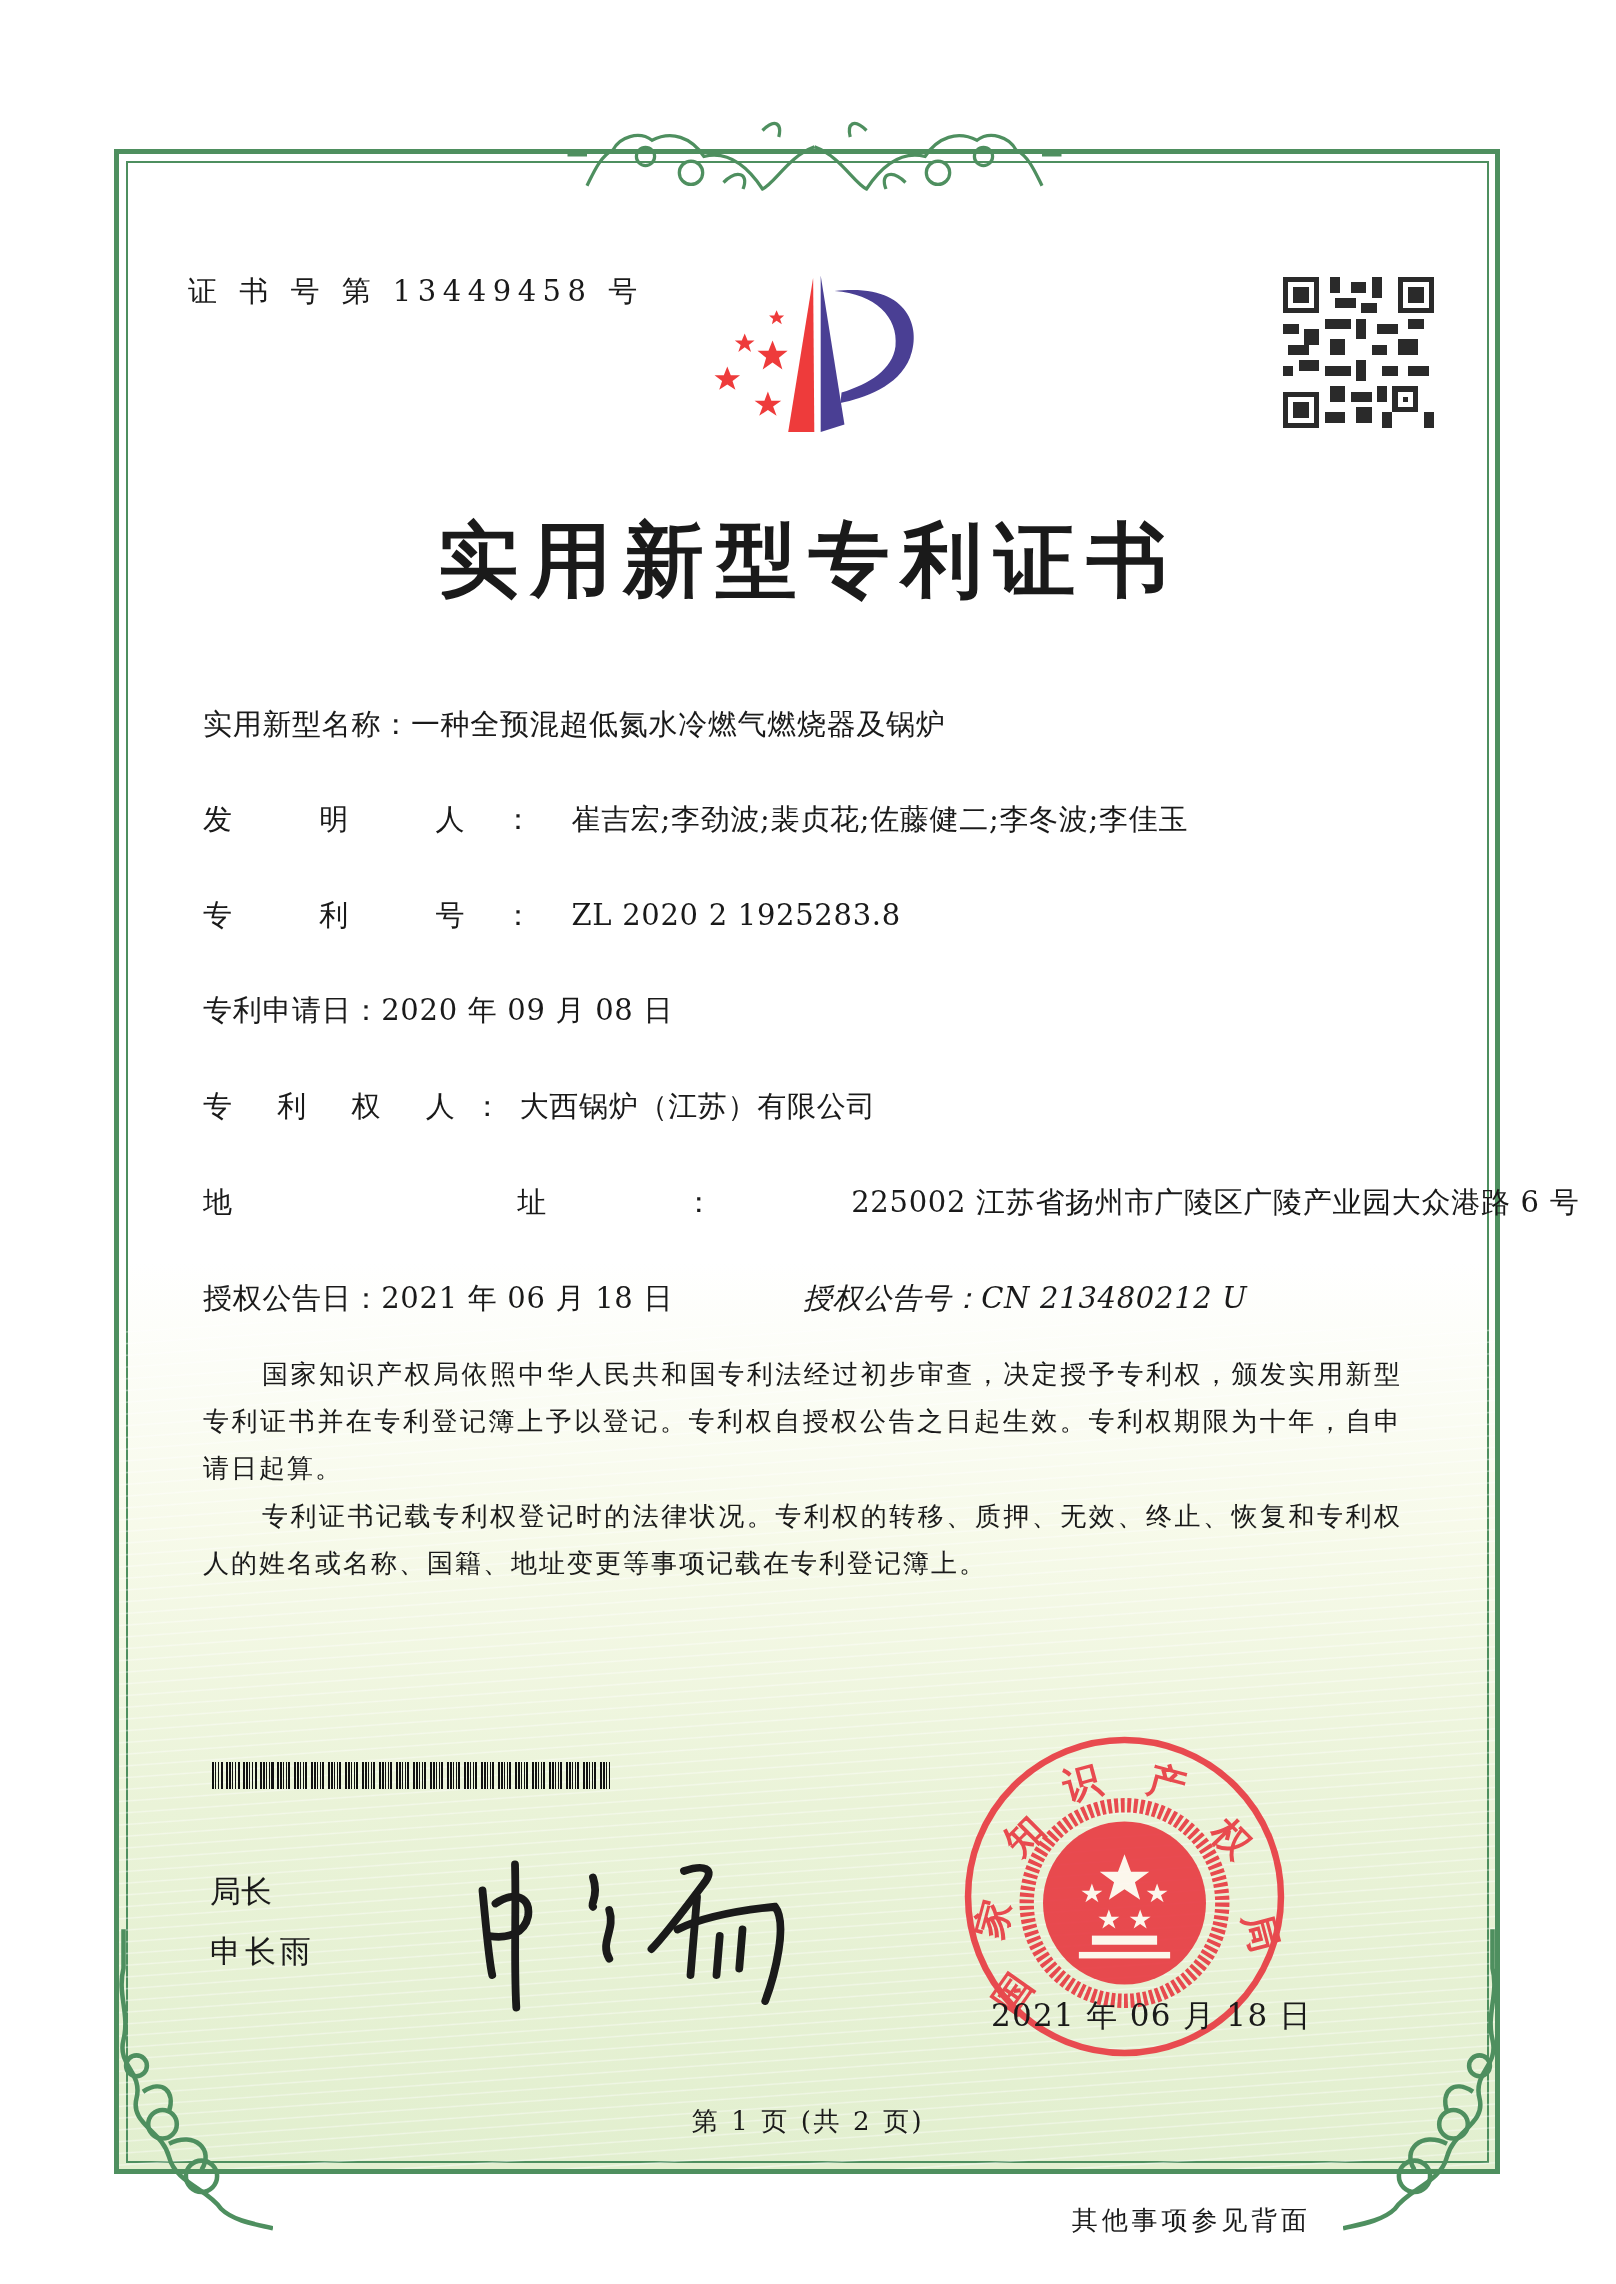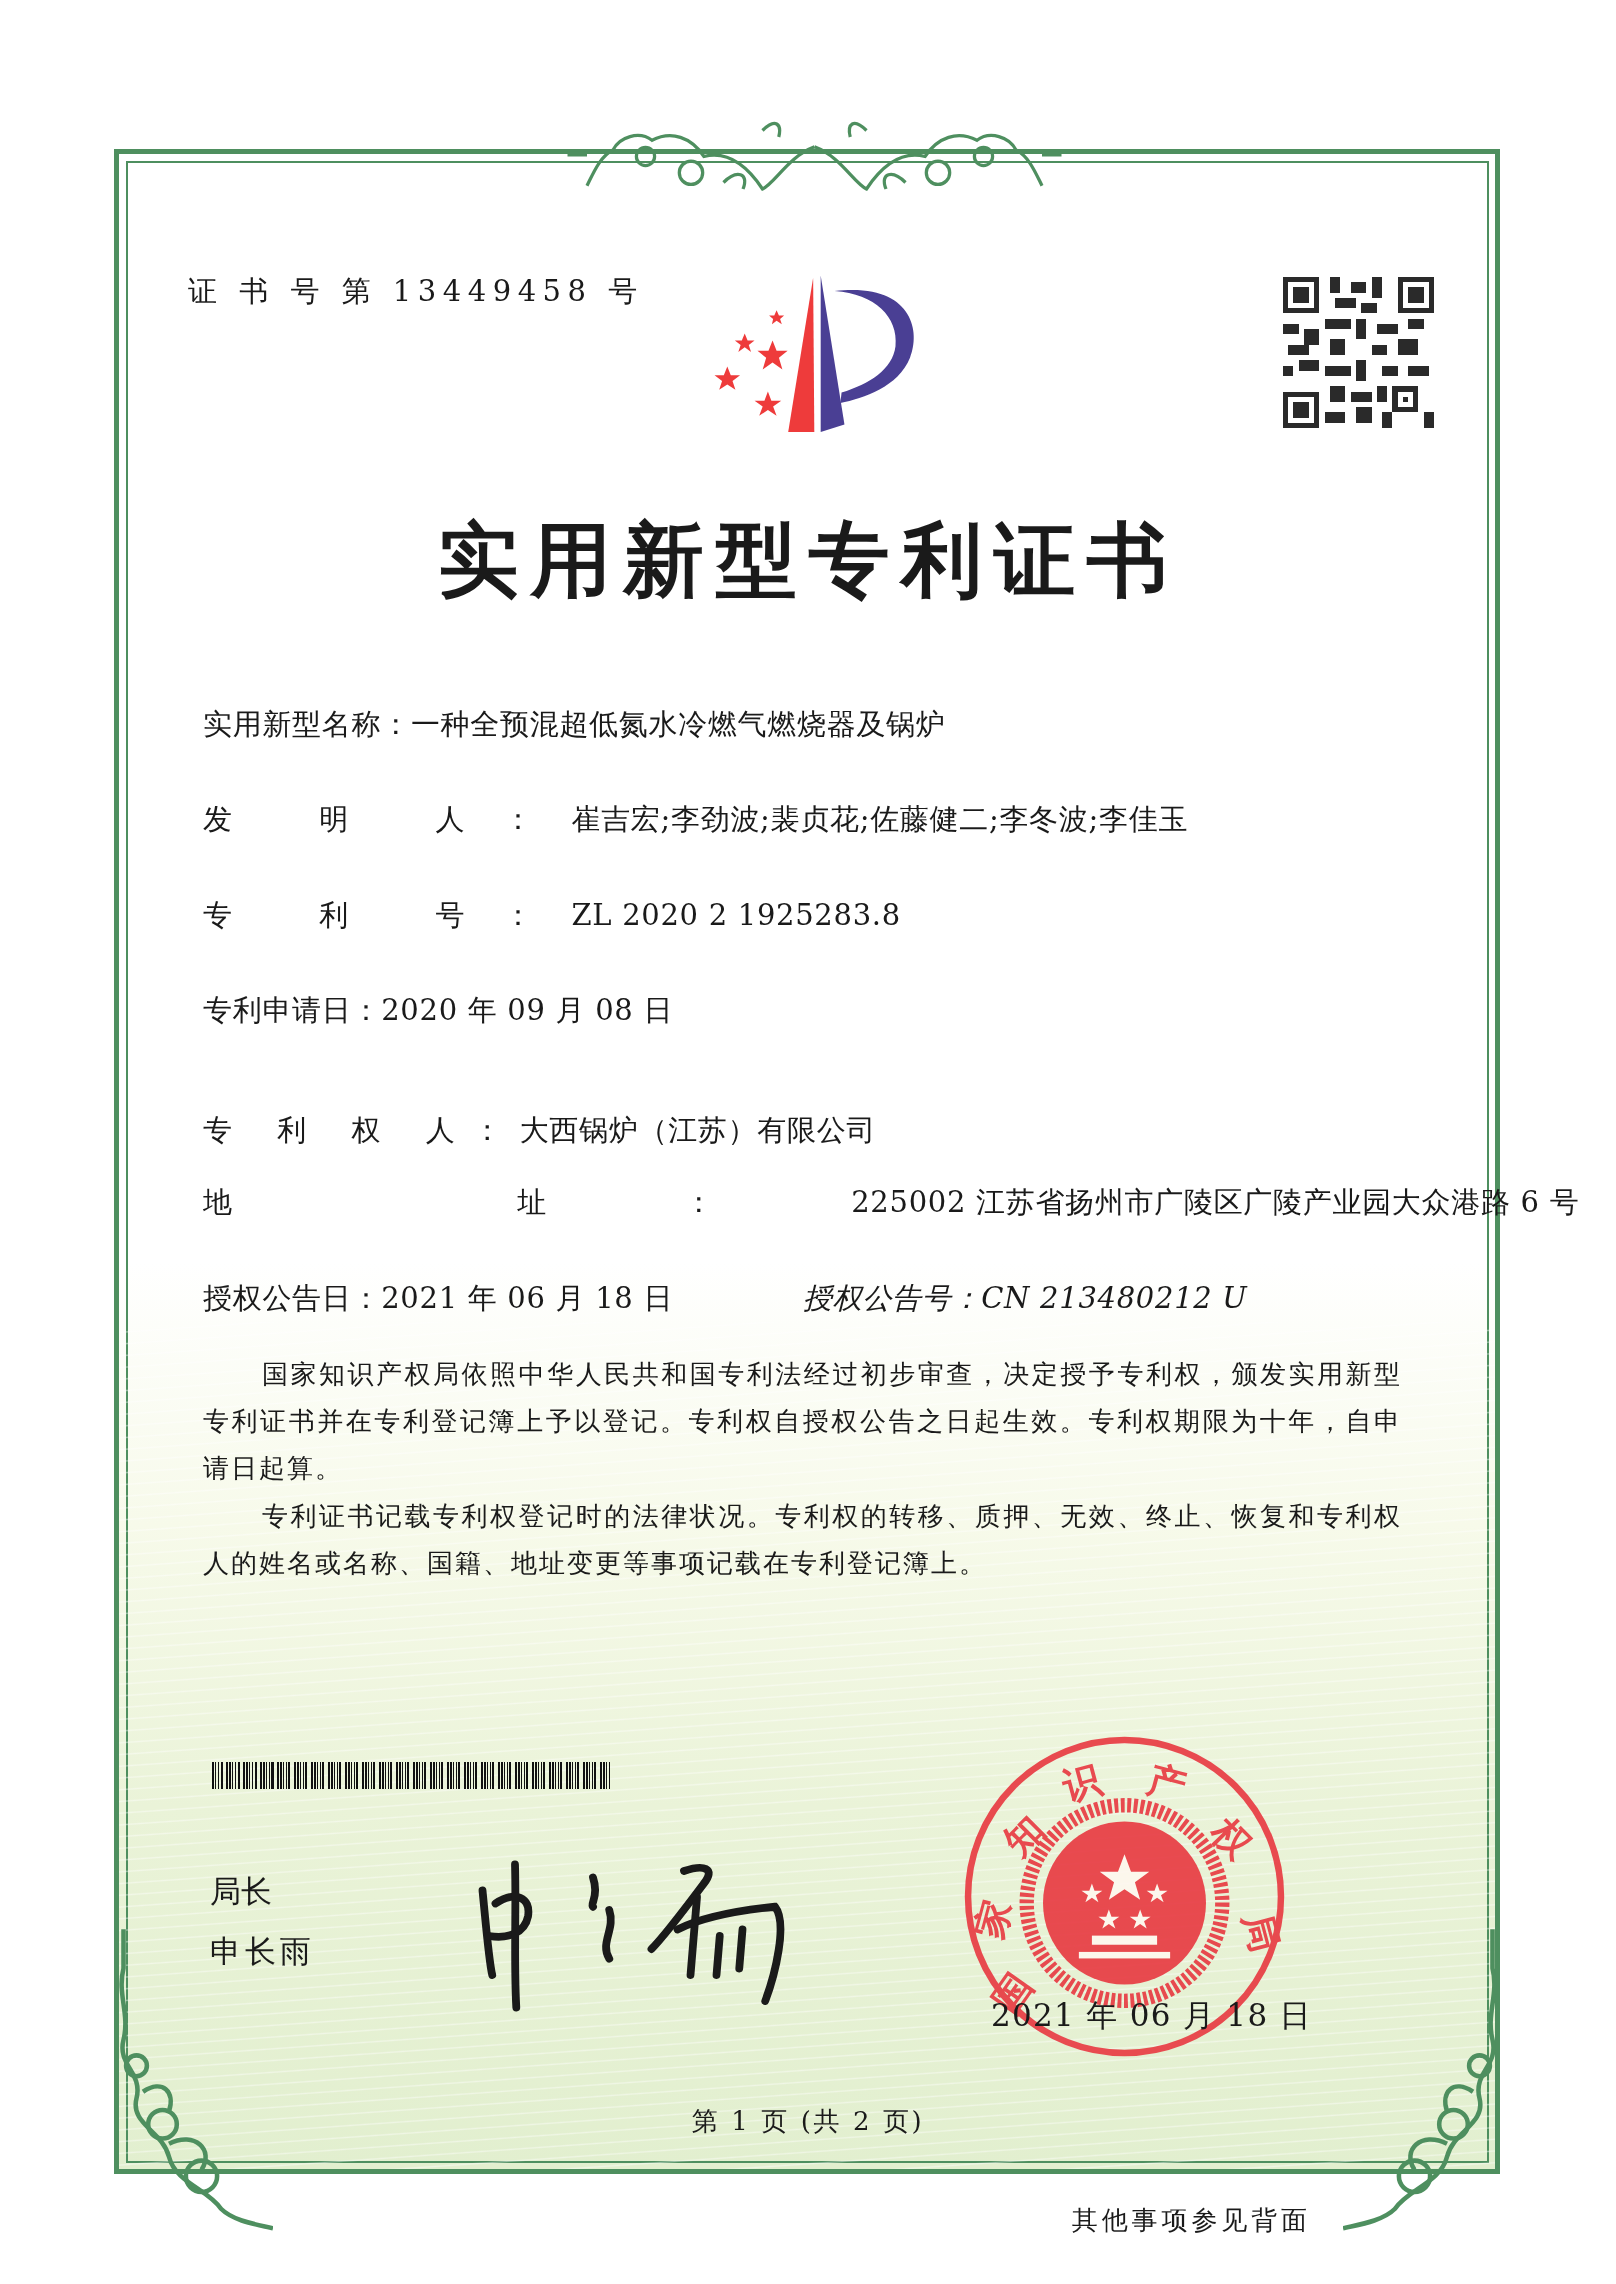--- a/index.html
+++ b/index.html
@@ -39,21 +39,21 @@
     left: 0; width: 1617px; text-align: center; top: 507px;
     font-size: 81px; font-weight: bold; letter-spacing: 11.7px;
     font-family: "DejaVu Sans", "Liberation Sans", sans-serif;
   }
   .field { font-size: 29px; letter-spacing: 0.7px; }
   .field .label { display: inline-block; }
   .f-name { left: 203px; top: 705px; }
   .f-inventor { left: 203px; top: 800px; }
   .f-patentno { left: 203px; top: 896px; }
   .f-appdate { left: 203px; top: 991px; }
-  .f-holder { left: 203px; top: 1087px; margin-top: 24px; }
+  .f-holder { left: 203px; top: 1087px; }
   .f-address { left: 203px; top: 1183px; }
   .f-pubdate { left: 203px; top: 1279px; }
   .f-pubno { left: 803px; top: 1279px; font-style: italic; }
   .lbl-wide { letter-spacing: 39px; }
   .lbl-mid { letter-spacing: 18px; }
   .lbl-addr { letter-spacing: 138px; }
   .para {
     left: 203px; width: 1199px; font-size: 26px; line-height: 47px;
     white-space: normal; letter-spacing: 2px; text-align: justify;
   }

